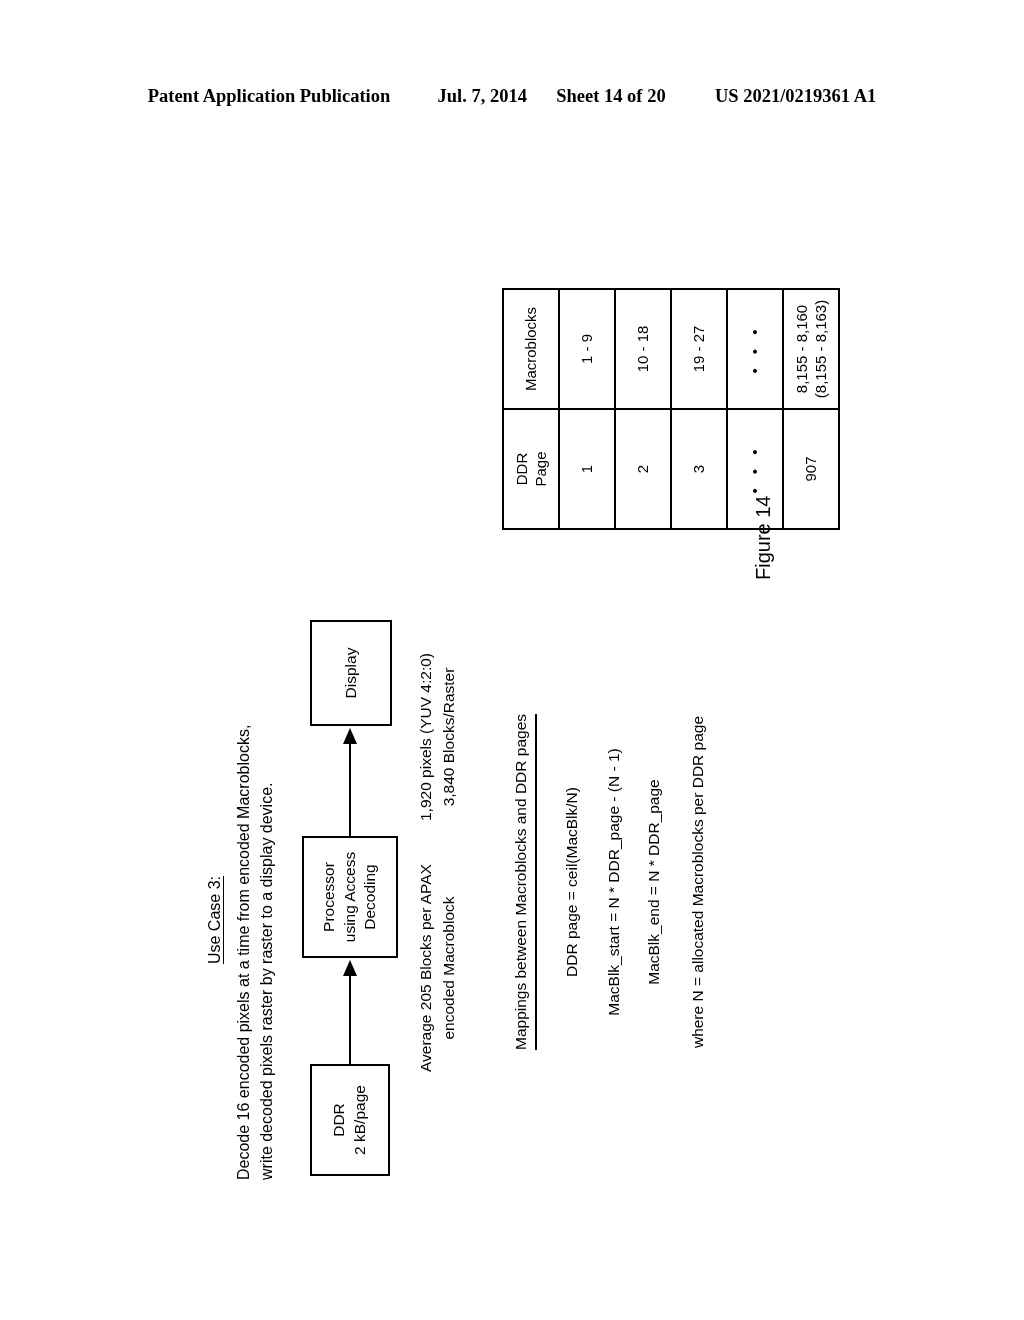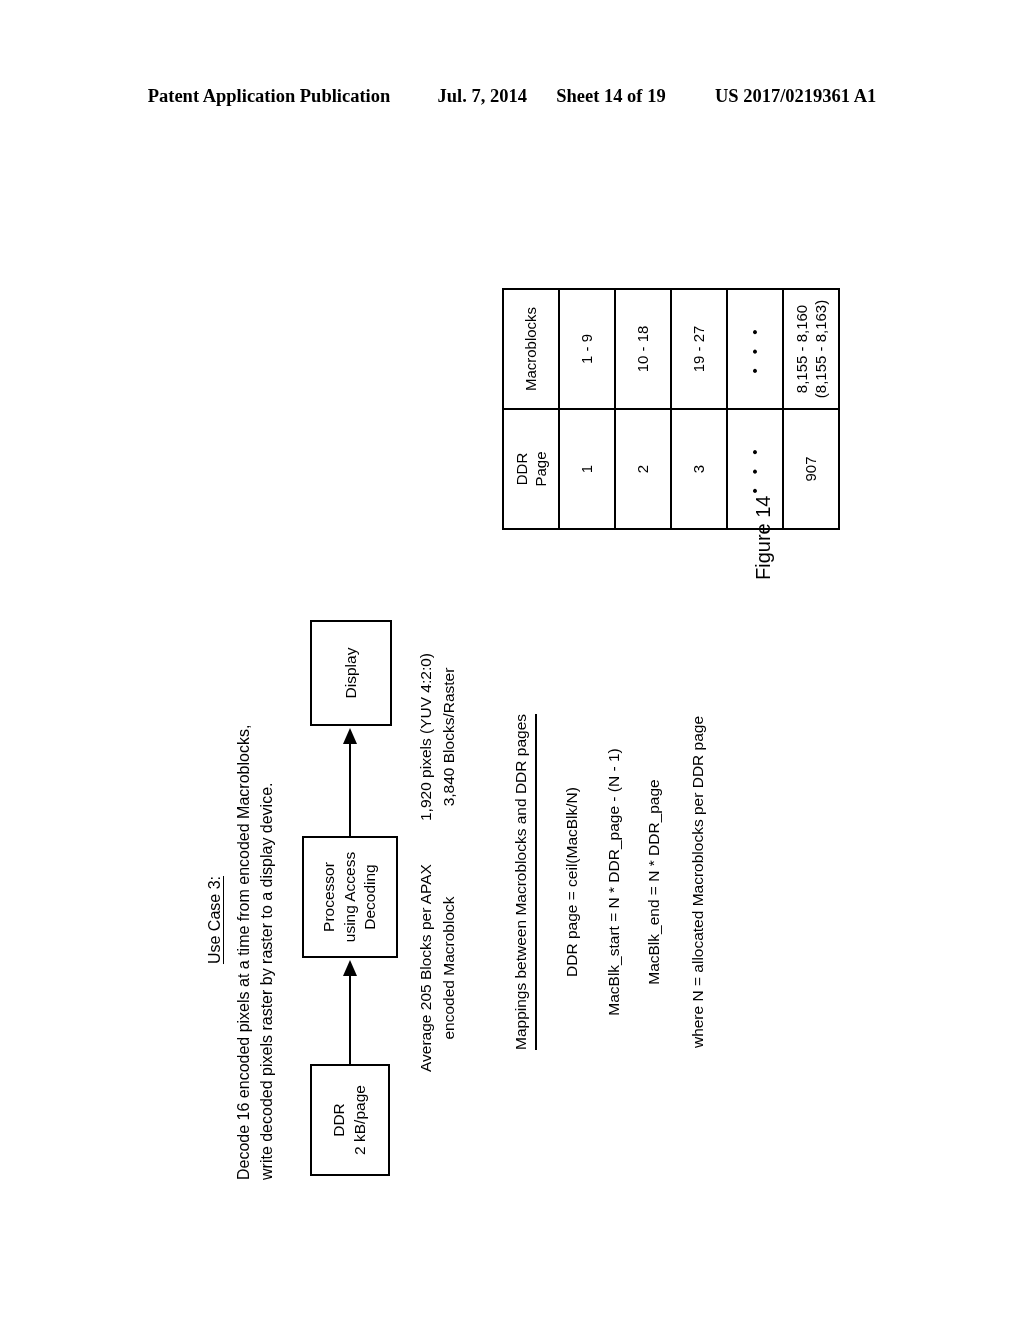--- a/index.html
+++ b/index.html
@@ -142,23 +142,23 @@
   }
 </style>
 </head>
 <body>
 
 <div class="patent-header">
   <span class="seg">Patent Application Publication</span>
   <span class="gap-lg"></span>
   <span class="seg">Jul. 7, 2014</span>
   <span class="gap-md"></span>
-  <span class="seg">Sheet 14 of 19</span>
+  <span class="seg">Sheet 14 of 20</span>
   <span class="gap-xl"></span>
-  <span class="seg">US 2017/0219361 A1</span>
+  <span class="seg">US 2021/0219361 A1</span>
 </div>
 
 <div id="figure-canvas">
 
   <div class="abs" style="left:40px; top:14px;">
     <div class="usecase-title" style="text-align:center; width:520px;">Use Case 3:</div>
     <div class="usecase-line" style="margin-top:8px;">Decode 16 encoded pixels at a time from encoded Macroblocks,</div>
     <div class="usecase-line">write decoded pixels raster by raster to a display device.</div>
   </div>
 

